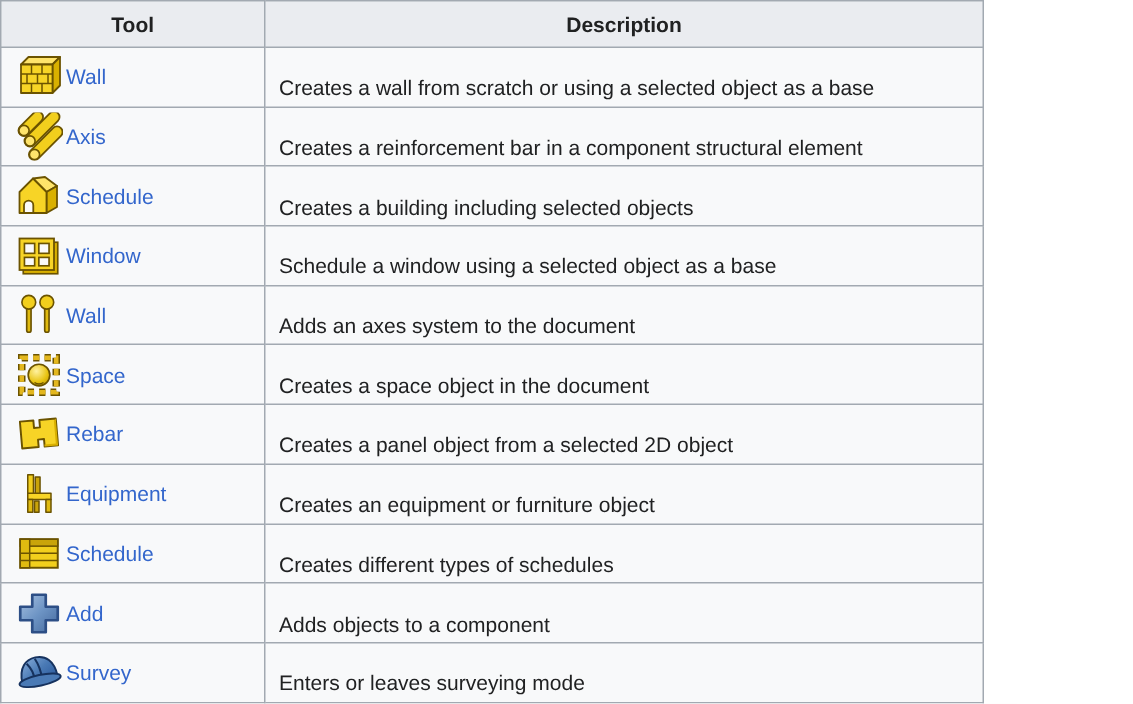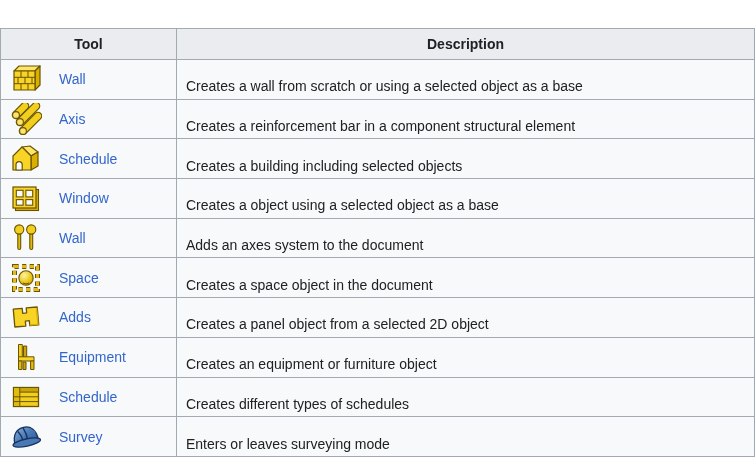--- a/index.html
+++ b/index.html
@@ -1,39 +1,38 @@
 <!DOCTYPE html>
 <html><head>
 <meta charset="utf-8">
 <style>
   html,body{margin:0;padding:0;background:#ffffff;}
   body{font-family:"Liberation Sans","DejaVu Sans",sans-serif;font-size:14px;color:#202122;}
   table.wikitable{
     border-collapse:collapse;
-    width:755px;
+    width:656px;
     background:#f8f9fa;
     table-layout:fixed;
-    margin-top:28px;
   }
   table.wikitable th, table.wikitable td{
     border:1px solid #a2a9b1;
     vertical-align:middle;
   }
   table.wikitable thead tr{height:31px;}
   table.wikitable tbody tr{height:39.7px;}
   th{
     background:#eaecf0;
     font-weight:bold;
     text-align:center;
     padding:3px 6px;
   }
   th.col-tool{width:163px;}
   td.tool-cell{padding:2px 4px 2px 9px;}
   td.desc-cell{padding:16px 8px 2px 9px;}
-  .tool-wrap{display:flex;align-items:center;gap:17px;}
+  .tool-wrap{display:flex;align-items:center;gap:2px;}
   .icon{display:inline-flex;width:32px;height:32px;flex:0 0 32px;align-items:center;justify-content:center;}
   .icon svg{width:32px;height:32px;display:block;}
   a.tool-link{color:#3366cc;text-decoration:none;cursor:pointer;}
 </style>
 </head>
 <body>
 
 <table class="wikitable">
   <thead>
     <tr>
@@ -127,21 +126,21 @@
   <rect x="6.3" y="8.3" width="6.8" height="6.6"></rect>
                   <rect x="15.9" y="8.3" width="6.8" height="6.6"></rect>
   <rect x="6.3" y="17.6" width="6.8" height="5.6"></rect>
                   <rect x="15.9" y="17.6" width="6.8" height="5.6"></rect>
  </g>
               </svg>
             </span>
         <a class="tool-link">Window</a>
       </span>
     </td>
-    <td class="desc-cell">Creates a object using a selected object as a base</td>
+    <td class="desc-cell">Schedule a window using a selected object as a base</td>
   </tr>
 
   <tr>
     <td class="tool-cell">
       <span class="tool-wrap">
         <span class="icon">
               <svg viewBox="0 0 32 32">
  <g stroke="#6b5300" stroke-width="1.1">
   <rect x="7.8" y="11" width="2.9" height="16.5" rx="1.4" fill="#e0bb10"></rect>
   <rect x="19.8" y="11" width="2.9" height="16.5" rx="1.4" fill="#e0bb10"></rect>
@@ -184,21 +183,21 @@
     <td class="tool-cell">
       <span class="tool-wrap">
         <span class="icon">
               <svg viewBox="0 0 32 32">
  <g transform="rotate(-5 16 16)">
   <path d="M4,7 L13,7 L13,12 L17,12 L17,7 L28,7 L28,25 L19,25 L19,20 L15,20 L15,25 L4,25 Z" fill="#f7d426" stroke="#6b5300" stroke-width="1.3" stroke-linejoin="round"></path>
   <path d="M28,7 L28,25 L19,25 L19,23.6 L26.6,23.6 L26.6,8.4 Z" fill="#d9b000" stroke="none"></path>
  </g>
               </svg>
             </span>
-        <a class="tool-link">Adds</a>
+        <a class="tool-link">Rebar</a>
       </span>
     </td>
     <td class="desc-cell">Creates a panel object from a selected 2D object</td>
   </tr>
 
   <tr>
     <td class="tool-cell">
       <span class="tool-wrap">
         <span class="icon">
               <svg viewBox="0 0 32 32">
@@ -231,20 +230,40 @@
   <line x1="3.5" y1="20.6" x2="28.5" y2="20.6"></line>
  </g>
               </svg>
             </span>
         <a class="tool-link">Schedule</a>
       </span>
     </td>
     <td class="desc-cell">Creates different types of schedules</td>
   </tr>
 
+  <tr>
+    <td class="tool-cell">
+      <span class="tool-wrap">
+        <span class="icon">
+              <svg viewBox="0 0 32 32">
+ <defs>
+                  <linearGradient id="plg-Add" x1="0" y1="0" x2="1" y2="1">
+  <stop offset="0" stop-color="#a6c0e0"></stop>
+                    <stop offset="0.5" stop-color="#6d94c4"></stop>
+                    <stop offset="1" stop-color="#44689c"></stop>
+ </linearGradient>
+                </defs>
+ <path d="M11.5,3.5 h9 v8 h8 v9 h-8 v8 h-9 v-8 h-8 v-9 h8 Z" fill="url(#plg-Add)" stroke="#2d4f86" stroke-width="1.8" stroke-linejoin="round"></path>
+</svg>
+            </span>
+        <a class="tool-link">Add</a>
+      </span>
+    </td>
+    <td class="desc-cell">Adds objects to a component</td>
+  </tr>
 
   <tr>
     <td class="tool-cell">
       <span class="tool-wrap">
         <span class="icon">
               <svg viewBox="0 0 32 32">
  <defs>
                   <linearGradient id="htg-Survey" x1="0" y1="0" x2="1" y2="1">
   <stop offset="0" stop-color="#8cb0dc"></stop>
                     <stop offset="0.55" stop-color="#4a7ab5"></stop>

